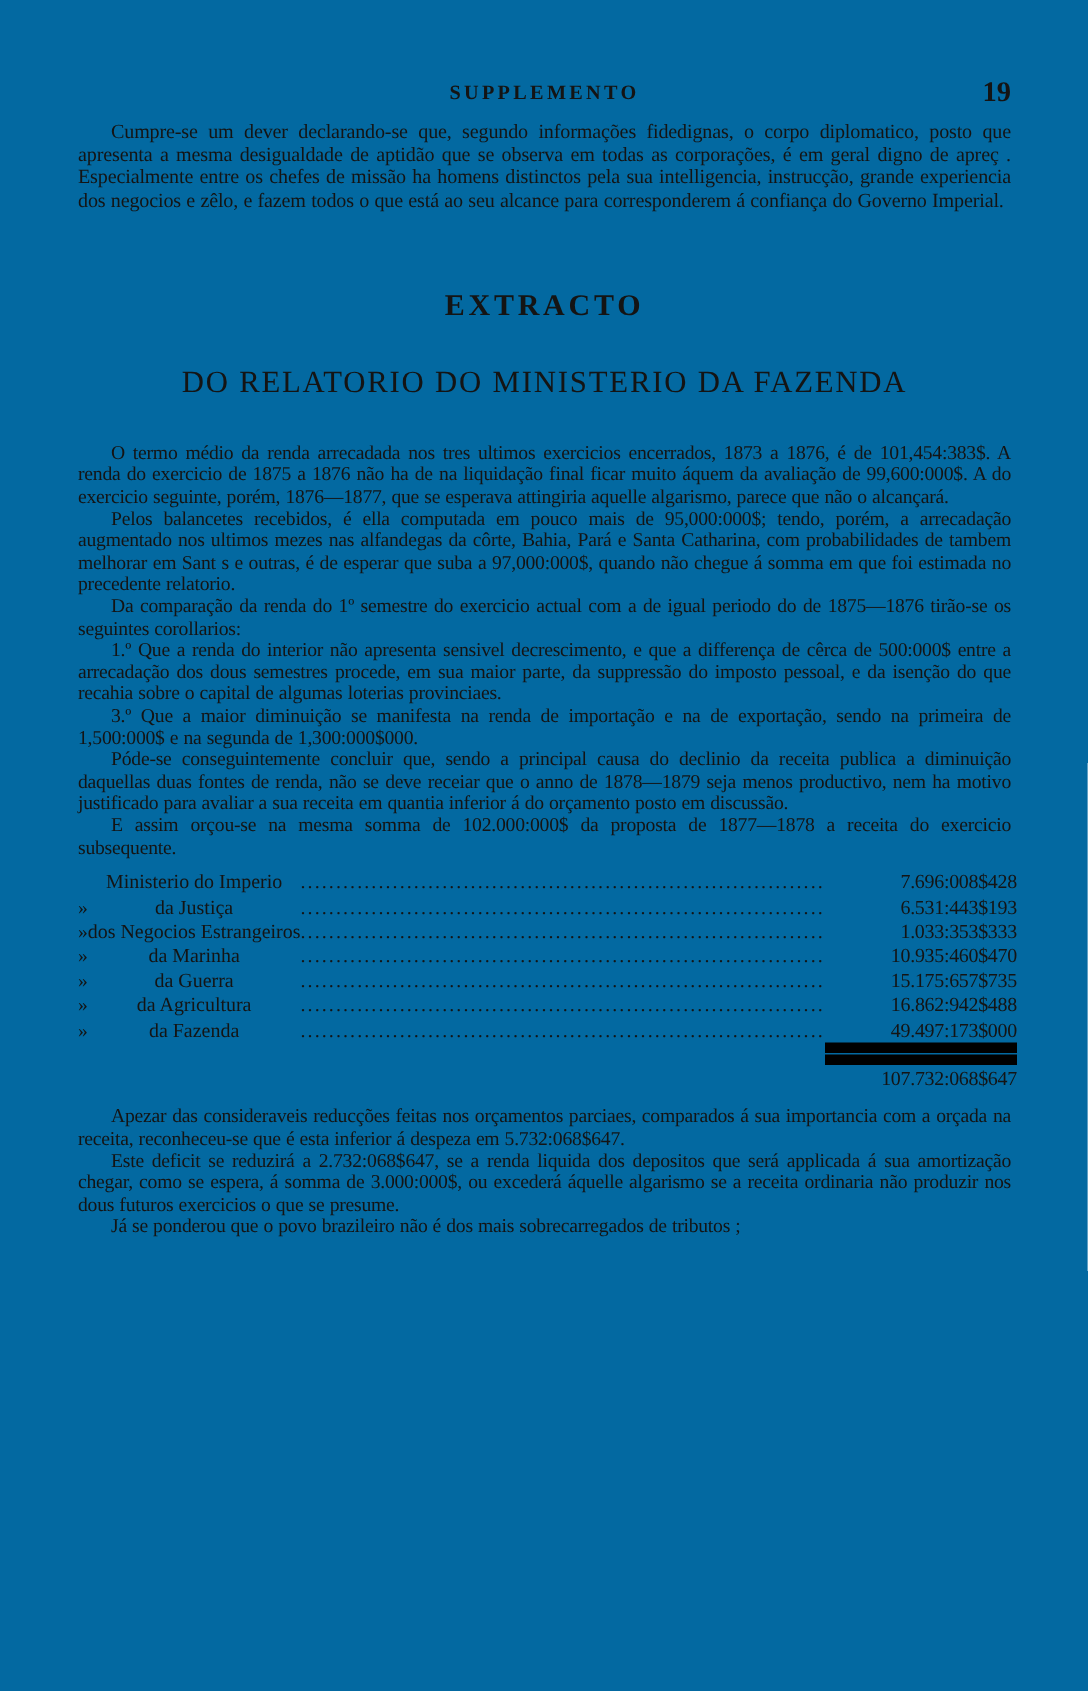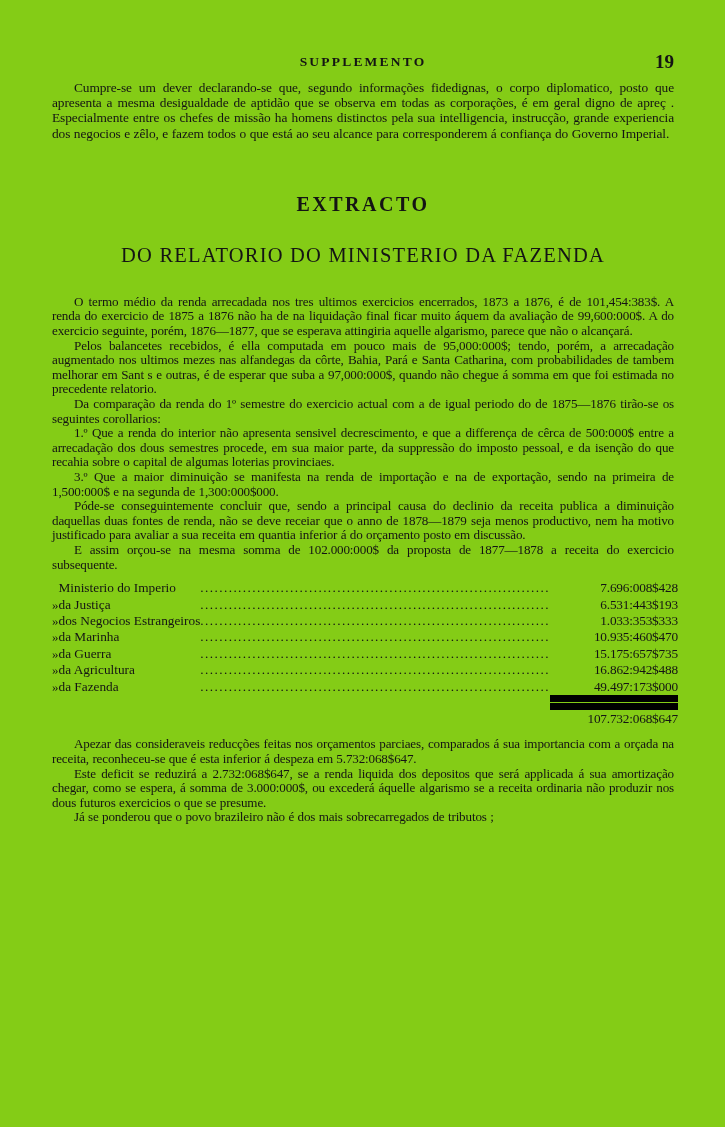--- a/index.html
+++ b/index.html
@@ -13,21 +13,21 @@
     font-family: "Liberation Serif", serif;
     color: #141414;
     position: relative;
     overflow: hidden;
   }
   .page {
     position: absolute;
     top: 0; left: 0;
     width: 725px;
     height: 1127px;
-    background: #84cc16;
+    background: #0369a1;
   }
   .content {
     position: absolute;
     left: 52px;
     top: 54px;
     width: 622px;
   }
   
   .runhead {
     display: flex;
@@ -111,20 +111,21 @@
   table.budget td {
     padding: 0;
     vertical-align: baseline;
     white-space: nowrap;
   }
   td.ind {
     width: 34px;
   }
   td.lbl {
     padding-left: 0;
+    text-align: center;
   }
   td.dots {
     width: 100%;
     overflow: hidden;
   }
   td.amt {
     text-align: right;
     padding-left: 10px;
     letter-spacing: -0.2px;
   }

